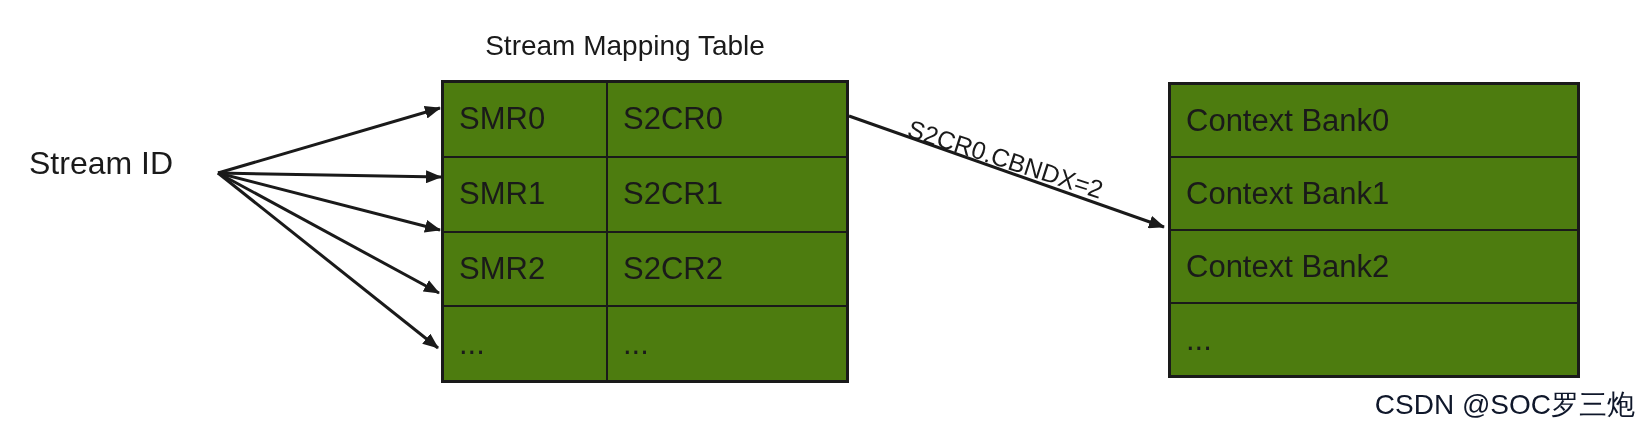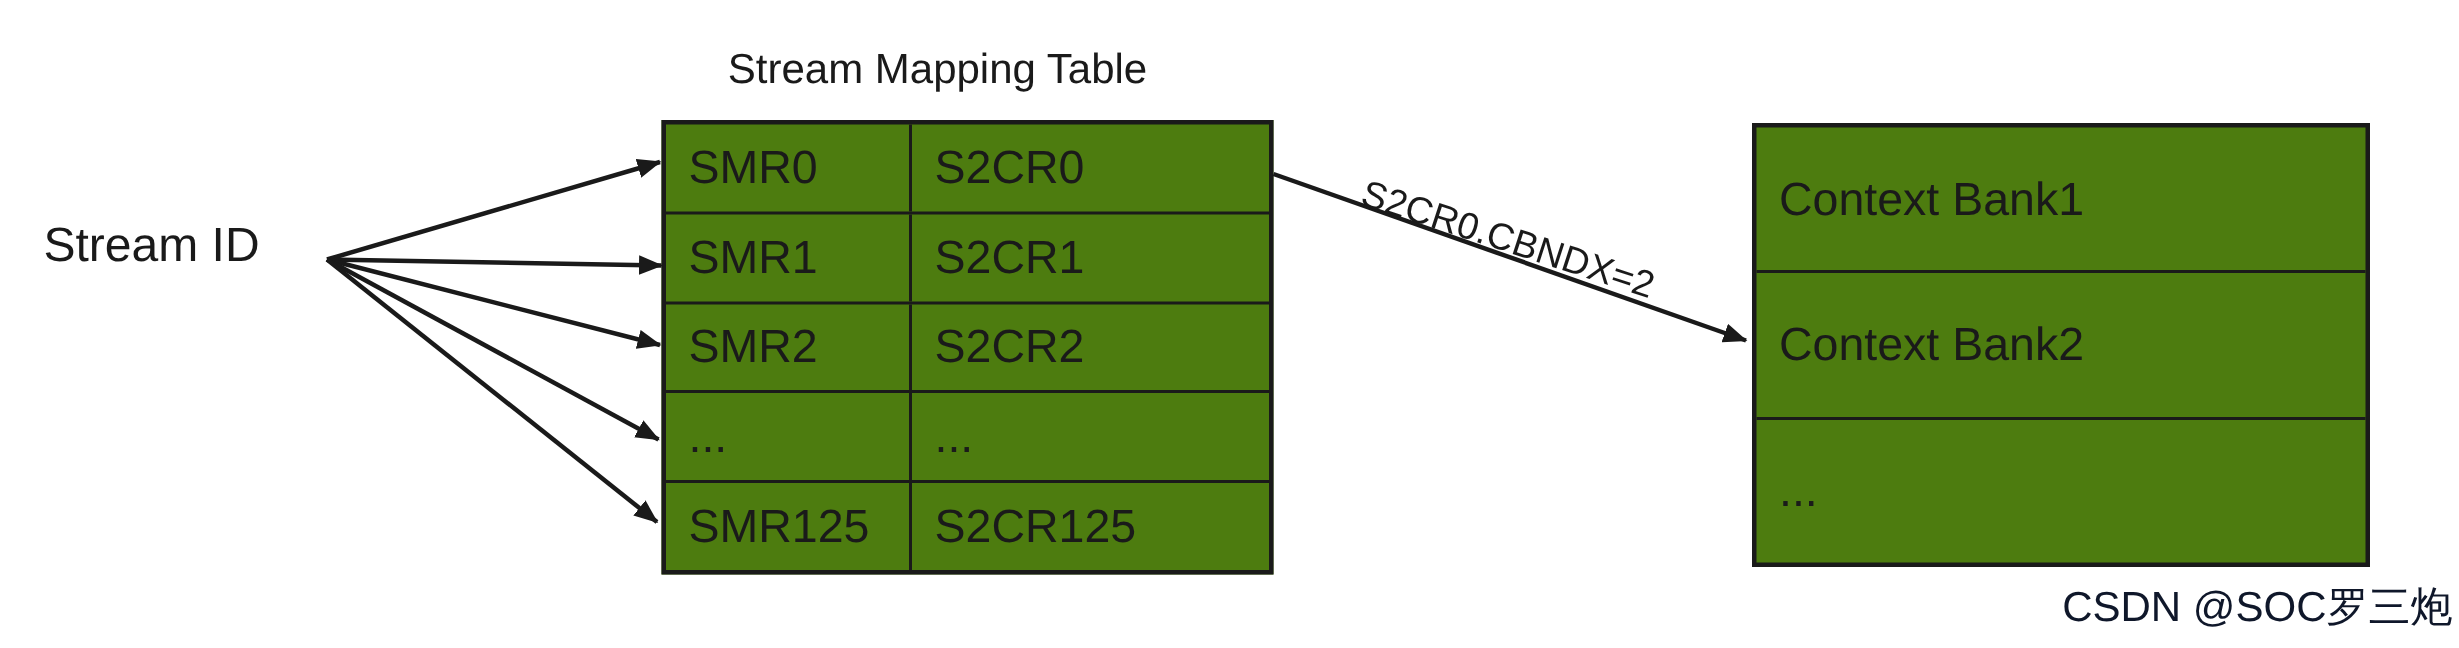--- a/index.html
+++ b/index.html
@@ -125,27 +125,26 @@
       <div class="cell s2cr">S2CR1</div>
     </div>
     <div class="row">
       <div class="cell smr">SMR2</div>
       <div class="cell s2cr">S2CR2</div>
     </div>
     <div class="row">
       <div class="cell smr">...</div>
       <div class="cell s2cr">...</div>
     </div>
-    <div class="row">
-      <div class="cell smr">SMR125</div>
-      <div class="cell s2cr">S2CR125</div>
-    </div>
   </div>
 
   <div class="table cbt">
+    <div class="row">
+      <div class="cell cb">Context Bank0</div>
+    </div>
     <div class="row">
       <div class="cell cb">Context Bank1</div>
     </div>
     <div class="row">
       <div class="cell cb">Context Bank2</div>
     </div>
     <div class="row">
       <div class="cell cb">...</div>
     </div>
   </div>

